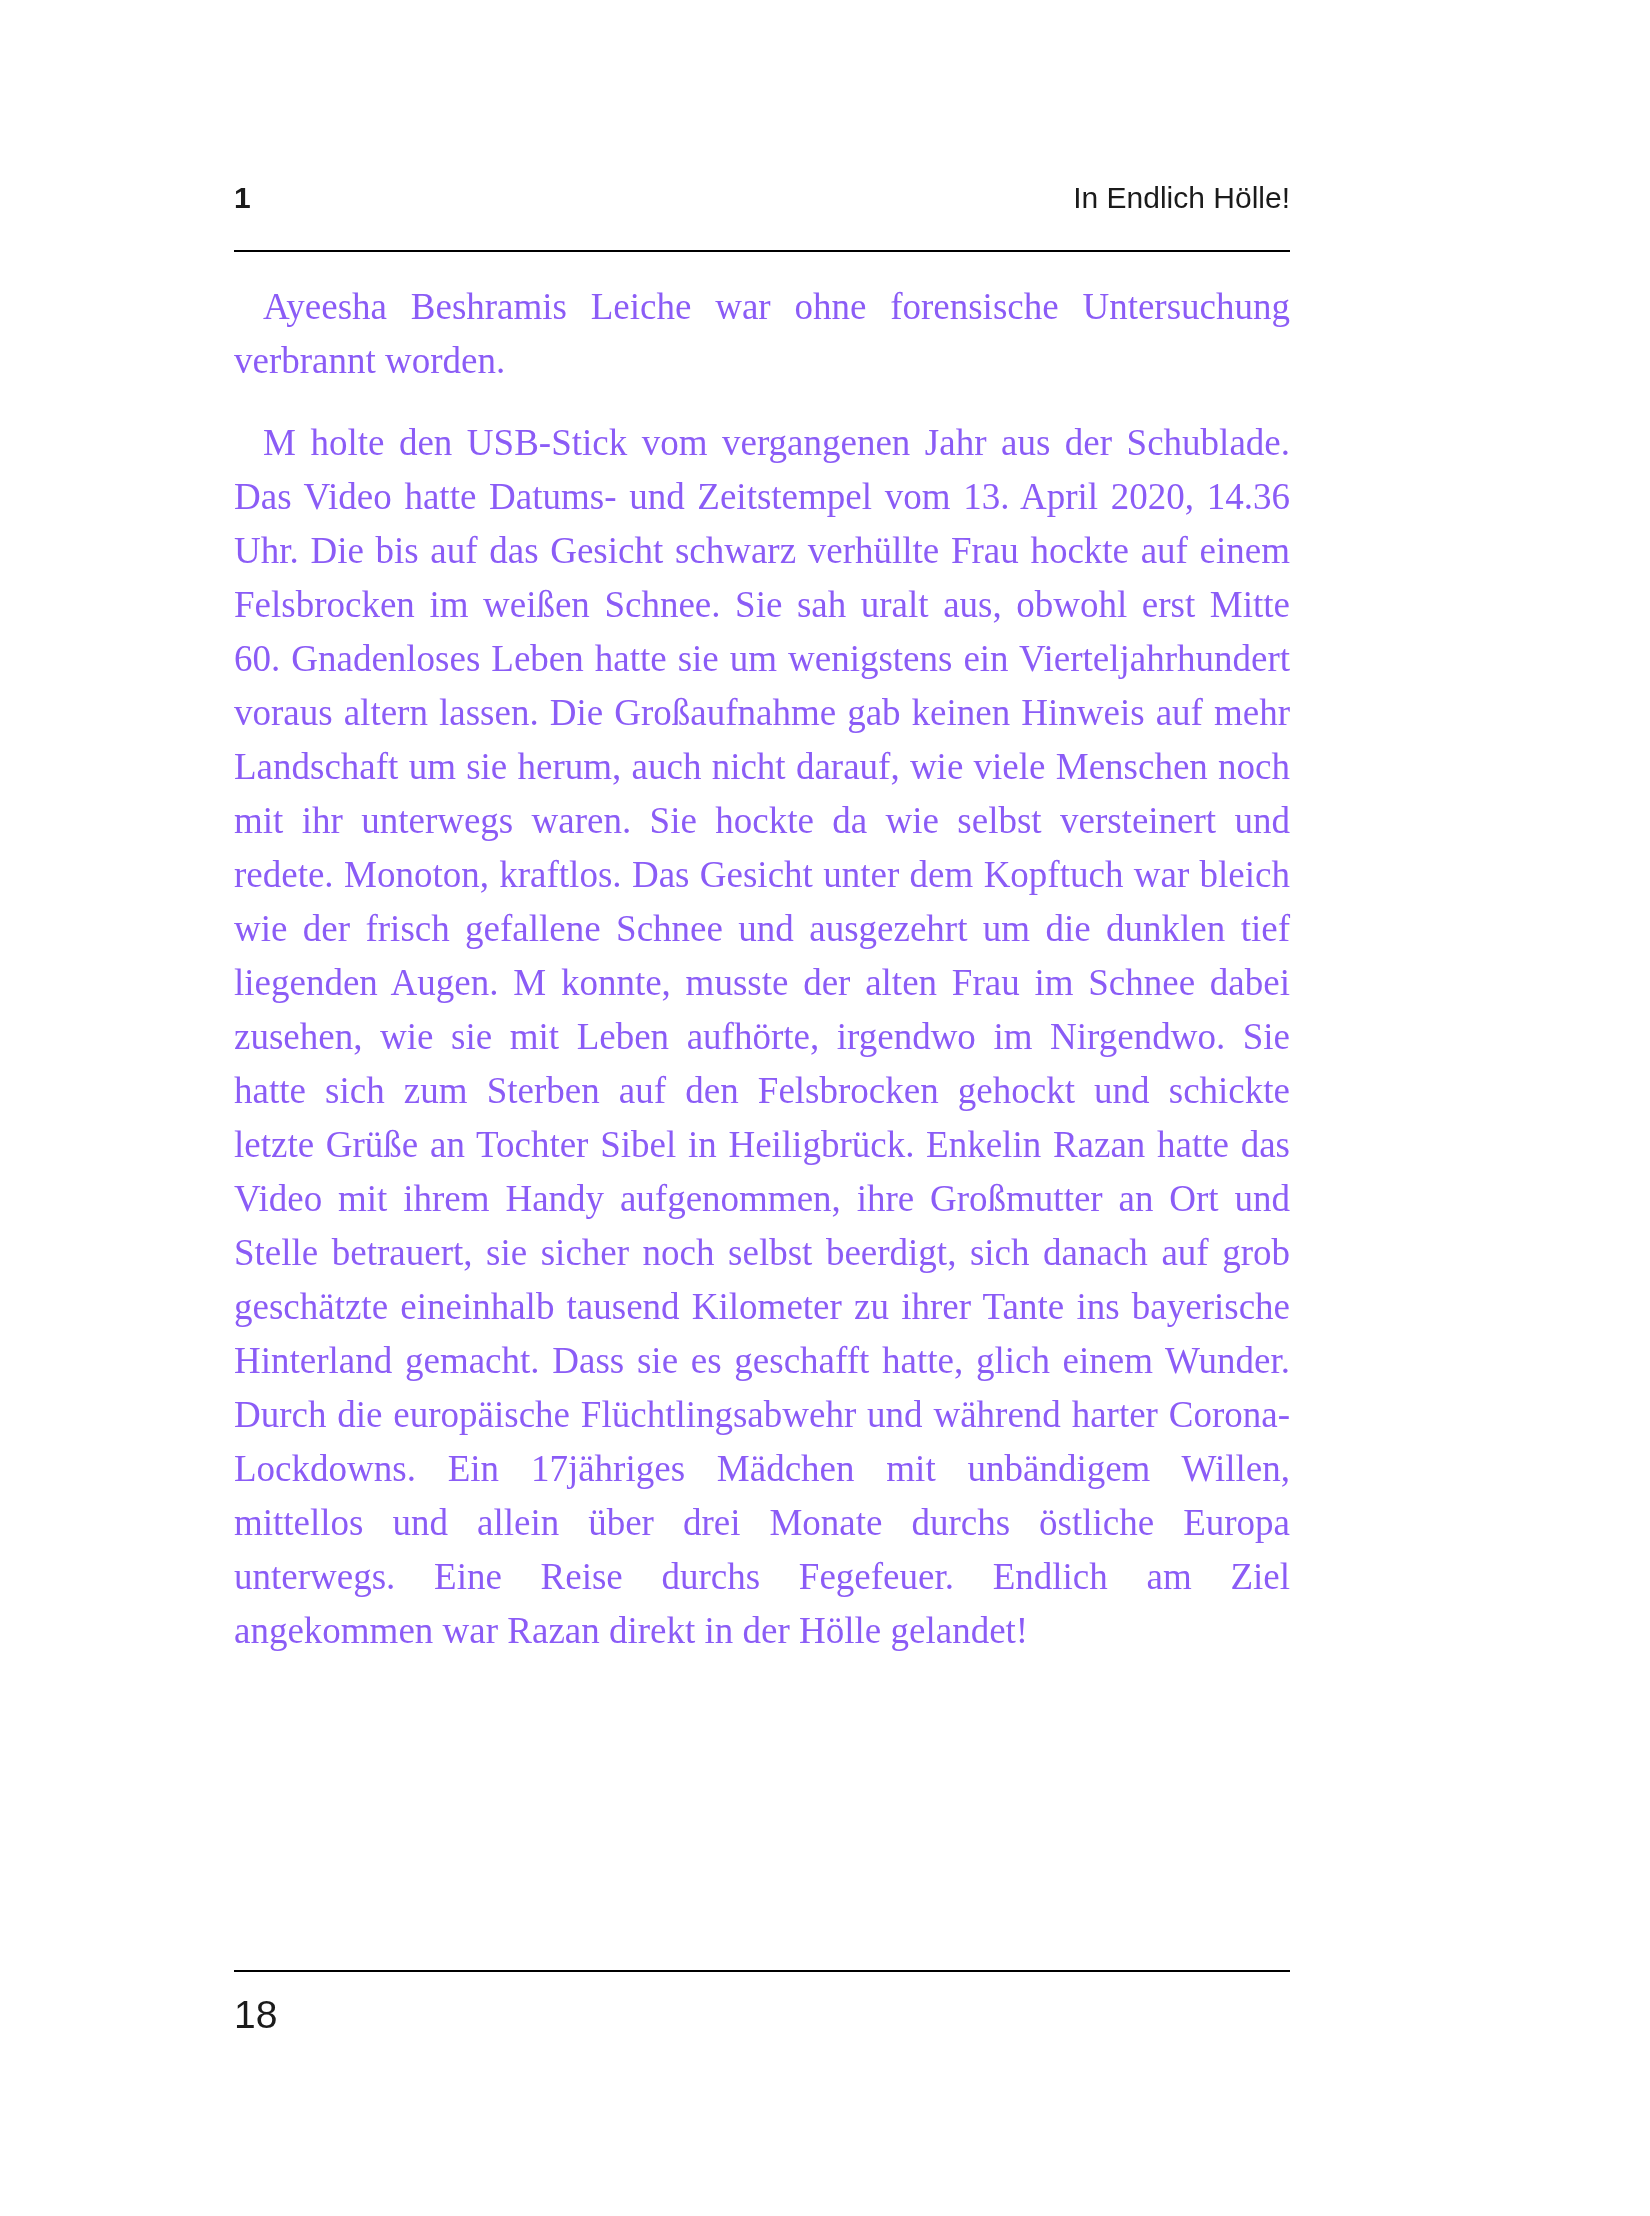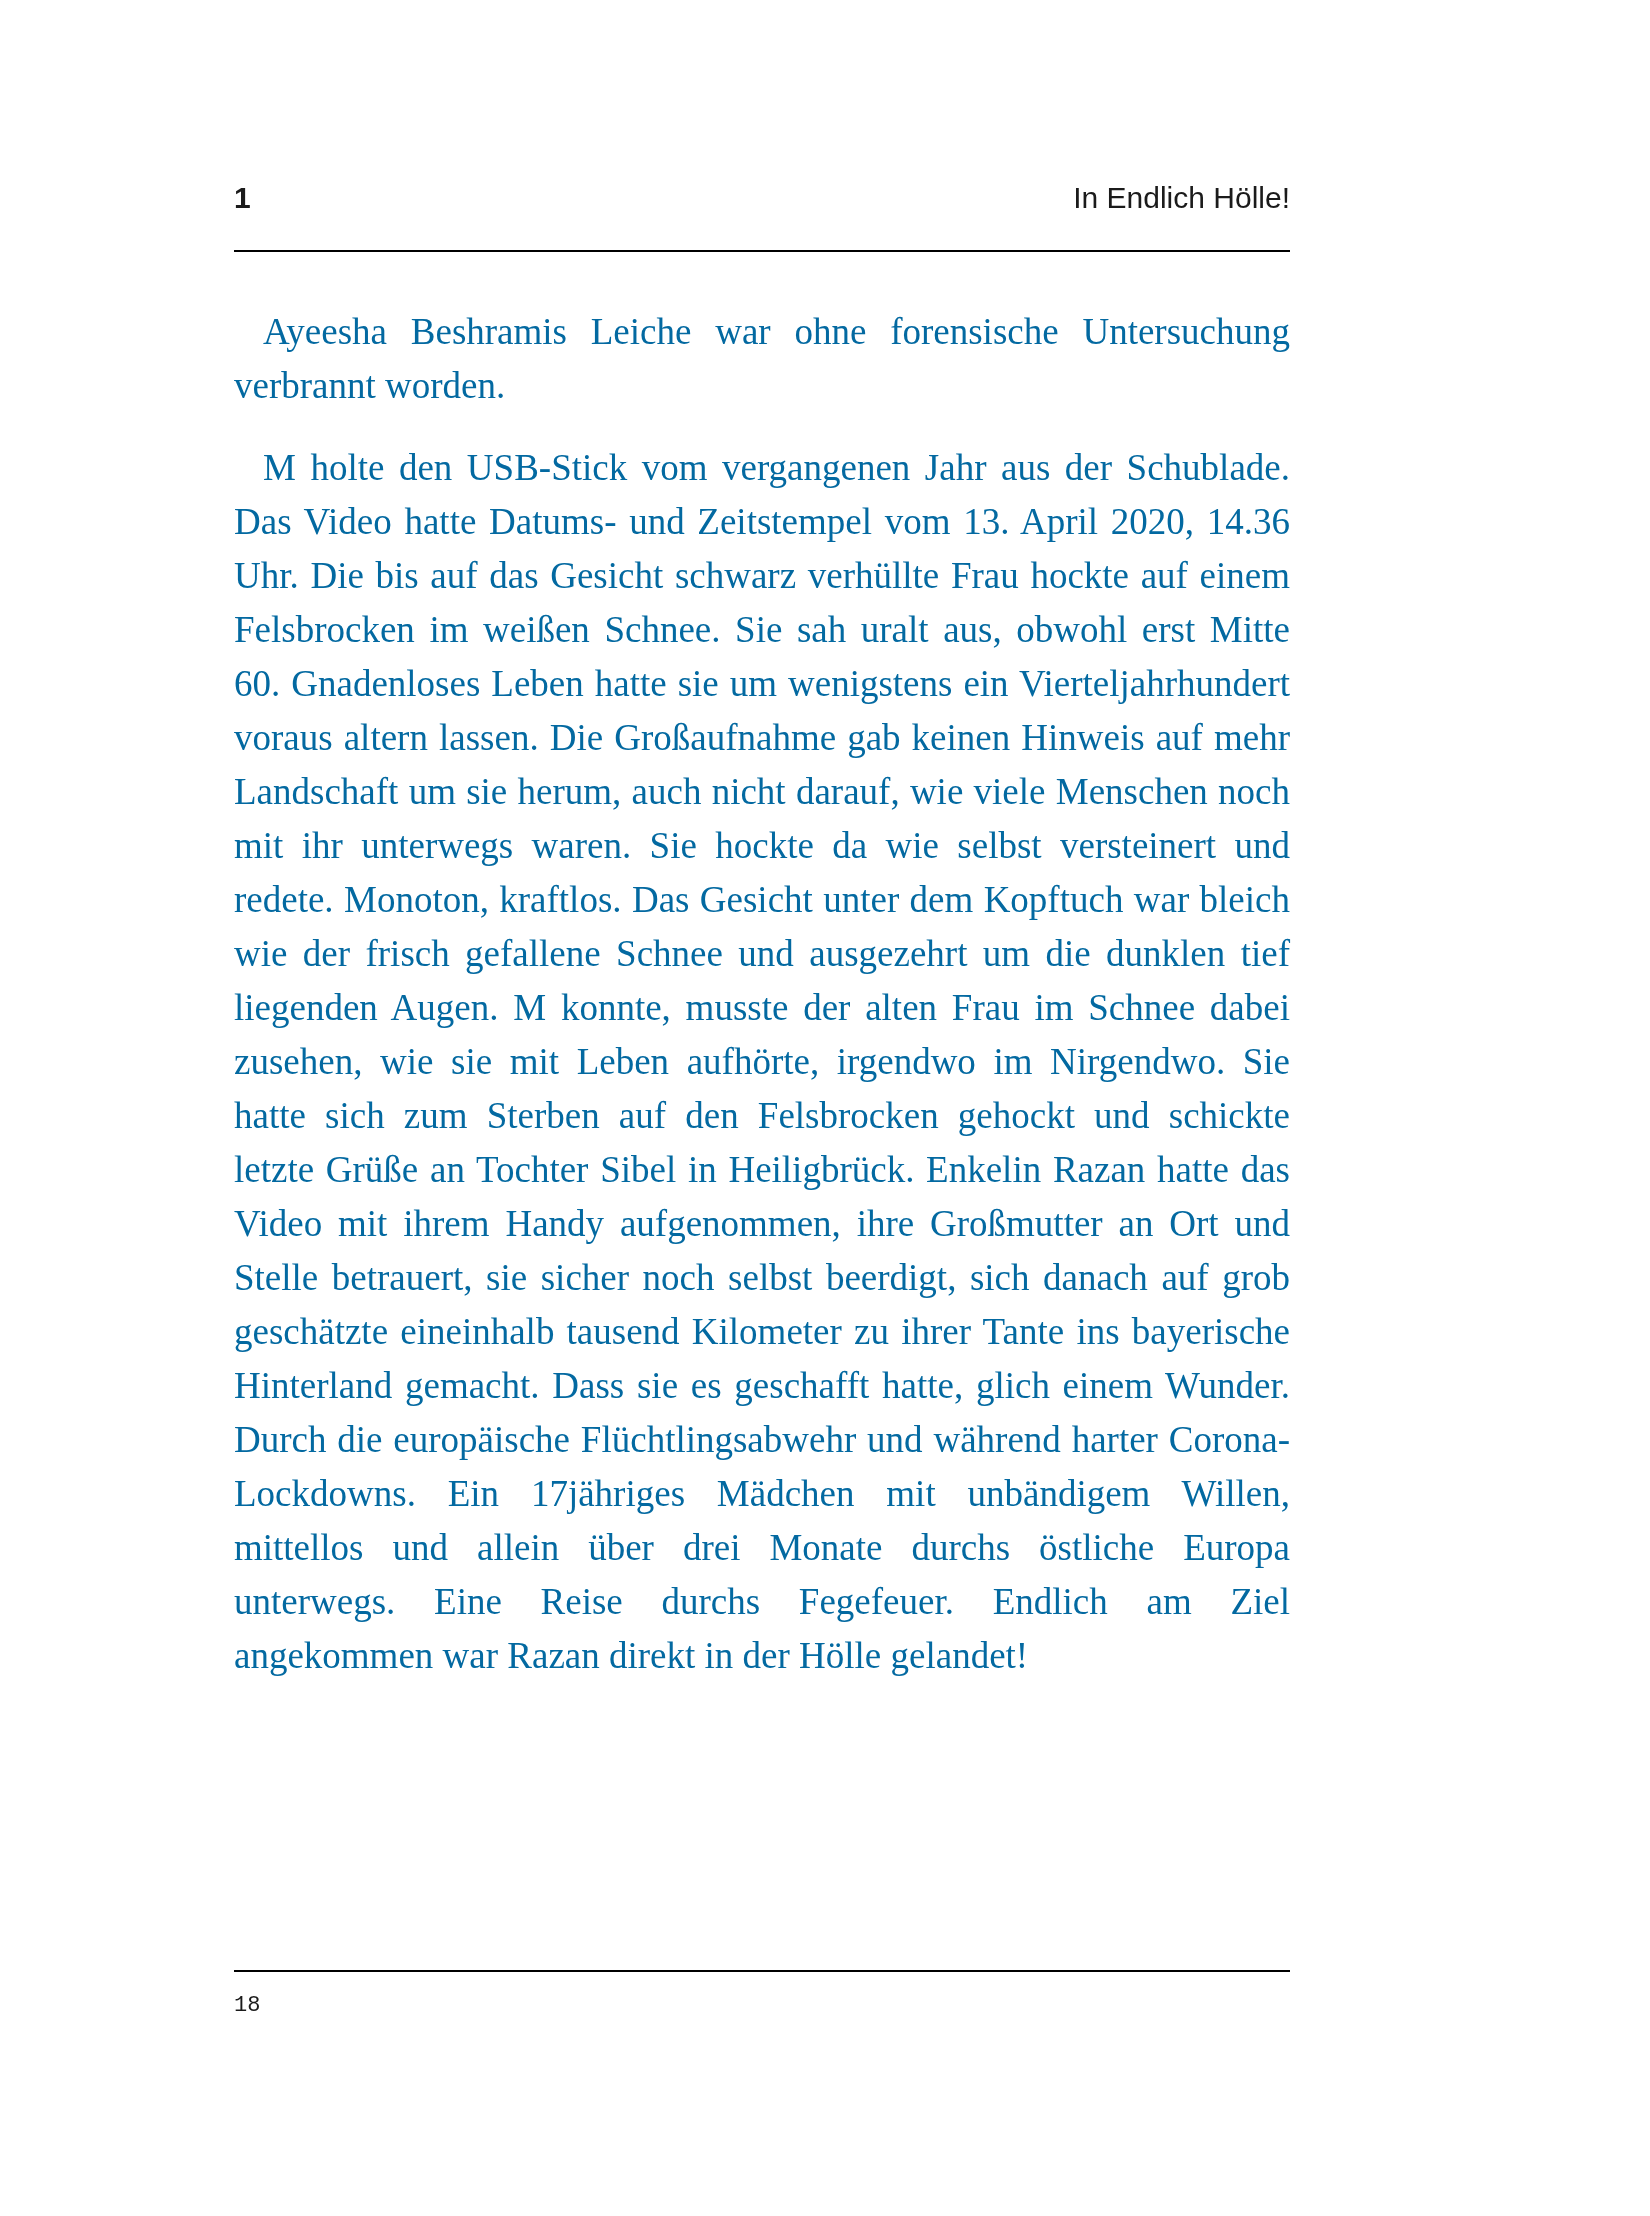--- a/index.html
+++ b/index.html
@@ -49,46 +49,46 @@
     }
 
     .header-rule {
       top: 250px;
     }
 
     
     .body-text {
       position: absolute;
       left: 234px;
-      top: 305px;
+      top: 280px;
       width: 1056px;
       font-family: "Liberation Serif", serif;
       font-size: 37px;
       line-height: 54px;
-      color: #0369a1;
+      color: #8b5cf6;
       text-align: justify;
       text-justify: inter-word;
     }
 
     .body-text p {
       margin: 0 0 28px 0;
       text-indent: 29px;
     }
 
     
     .footer-rule {
       top: 1970px;
     }
 
     .page-number {
       position: absolute;
       left: 234px;
       top: 1994px;
-      font-family: Liberation Mono, monospace;
-      font-size: 22px;
+      font-family: Liberation Sans, sans-serif;
+      font-size: 39px;
       font-weight: 400;
       color: #1b1b1b;
       line-height: 1.1;
     }
   </style>
 </head>
 <body>
 
 <div class="page">
 

